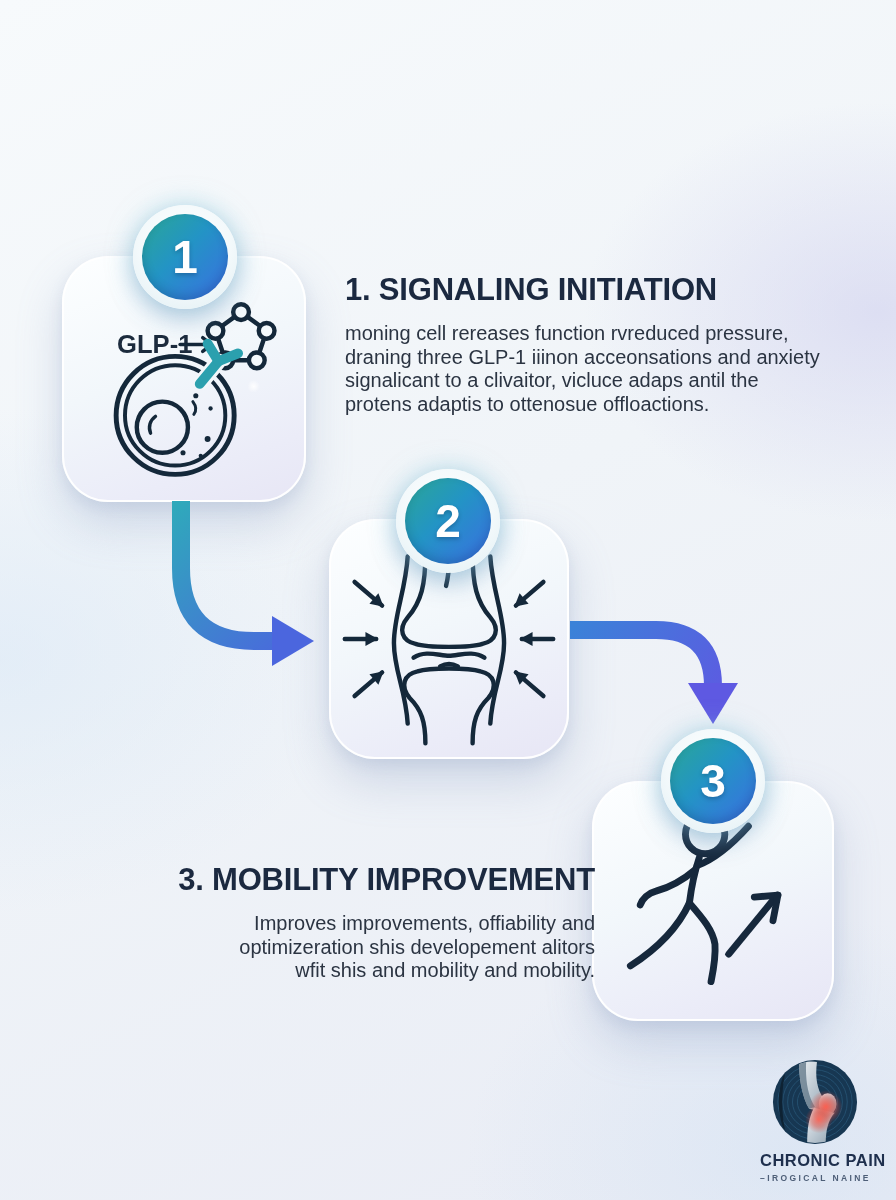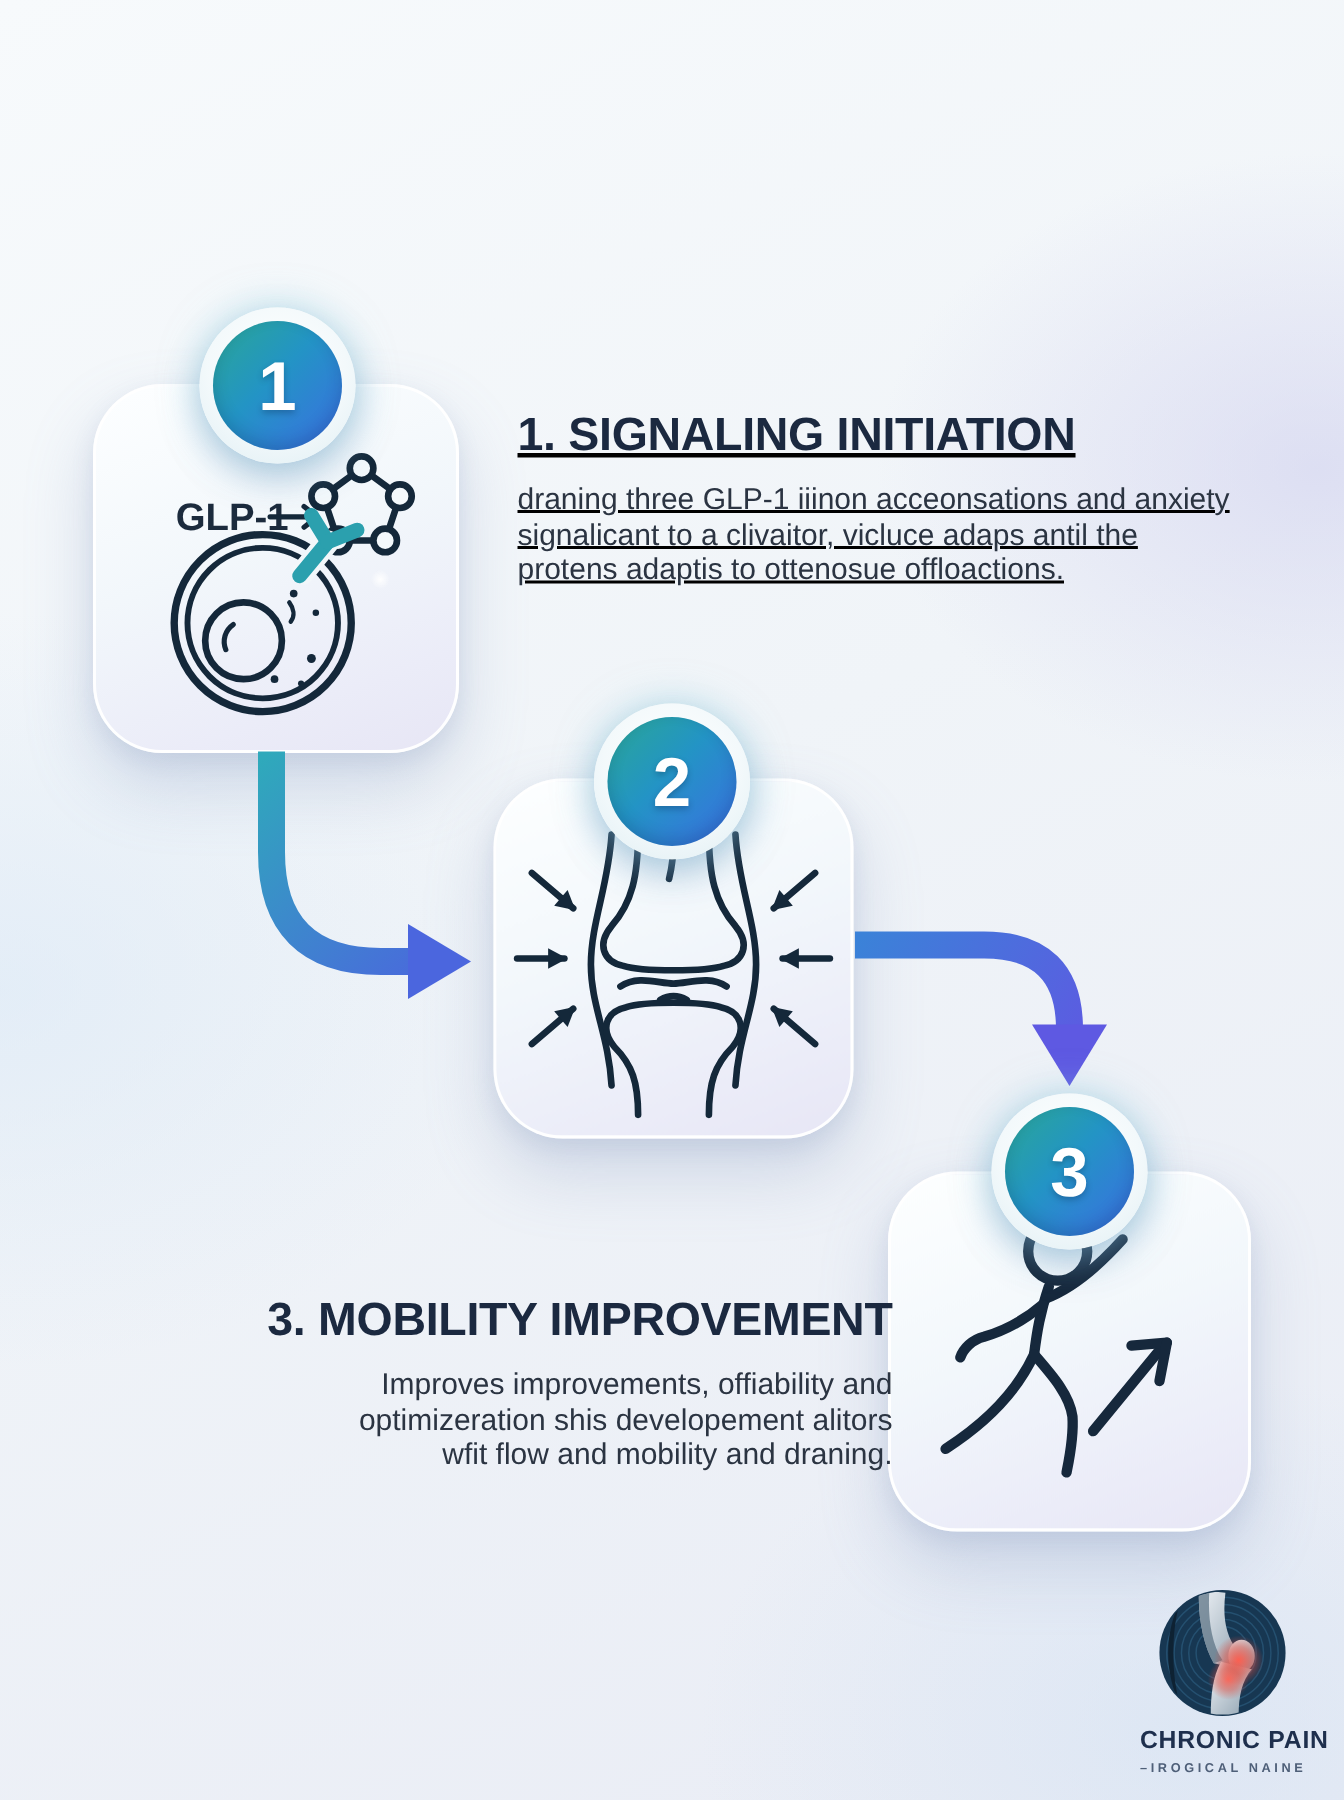--- a/index.html
+++ b/index.html
@@ -54,21 +54,21 @@
     display:flex; align-items:center; justify-content:center;
     text-shadow:0 2px 4px rgba(0,10,40,.25);
     box-shadow:inset 0 -4px 10px rgba(0,20,60,.18);
   }
   
   .step-text h2{
     font-size:31px; font-weight:800; color:#1b2940; letter-spacing:-0.2px;
     margin-bottom:14px; white-space:nowrap;
   }
   .bodyline{ font-size:20px; line-height:23.5px; color:#2b3442; white-space:nowrap; }
-  .step1-text{ position:absolute; left:345px; top:272px; width:500px; text-align:left;text-decoration:underline; }
+  .step1-text{ position:absolute; left:345px; top:272px; width:500px; text-align:left; }
   .step3-text{ position:absolute; left:105px; top:862px; width:490px; text-align:right; }
   
   .arrows{ position:absolute; left:0; top:0; pointer-events:none; }
   
   .logo{ position:absolute; left:760px; top:1058px; width:110px; text-align:center; }
   .logo svg{ display:block; margin:0 auto; }
   .logo-name{ margin-top:5px; font-size:16.5px; font-weight:800; color:#1e2f4d; letter-spacing:.5px; white-space:nowrap;text-align:center; }
   .logo-tagline{ margin-top:3px; font-size:8.5px; font-weight:600; color:#4e5f78; letter-spacing:2.4px; white-space:nowrap; }
 </style>
 </head>
@@ -188,30 +188,31 @@
   </div>
   <div class="badge badge2">
     <div class="badge-inner">2</div>
   </div>
   <div class="badge badge3">
     <div class="badge-inner">3</div>
   </div>
 
   <section class="step-text step1-text">
     <h2>1. SIGNALING INITIATION</h2>
+    <div class="bodyline">moning cell rereases function rvreduced pressure,</div>
     <div class="bodyline">draning three GLP-1 iiinon acceonsations and anxiety</div>
     <div class="bodyline">signalicant to a clivaitor, vicluce adaps antil the</div>
     <div class="bodyline">protens adaptis to ottenosue offloactions.</div>
   </section>
 
   <section class="step-text step3-text">
     <h2>3. MOBILITY IMPROVEMENT</h2>
     <div class="bodyline">Improves improvements, offiability and</div>
     <div class="bodyline">optimizeration shis developement alitors</div>
-    <div class="bodyline">wfit flow and mobility and draning.</div>
+    <div class="bodyline">wfit shis and mobility and mobility.</div>
   </section>
 
   <div class="logo">
     <svg viewBox="0 0 90 90" width="88" height="88">
       <defs>
         <radialGradient id="glow">
           <stop offset="0%" stop-color="#ff5a4a" stop-opacity=".95"></stop>
           <stop offset="55%" stop-color="#e04a3c" stop-opacity=".5"></stop>
           <stop offset="100%" stop-color="#e04a3c" stop-opacity="0"></stop>
         </radialGradient>

